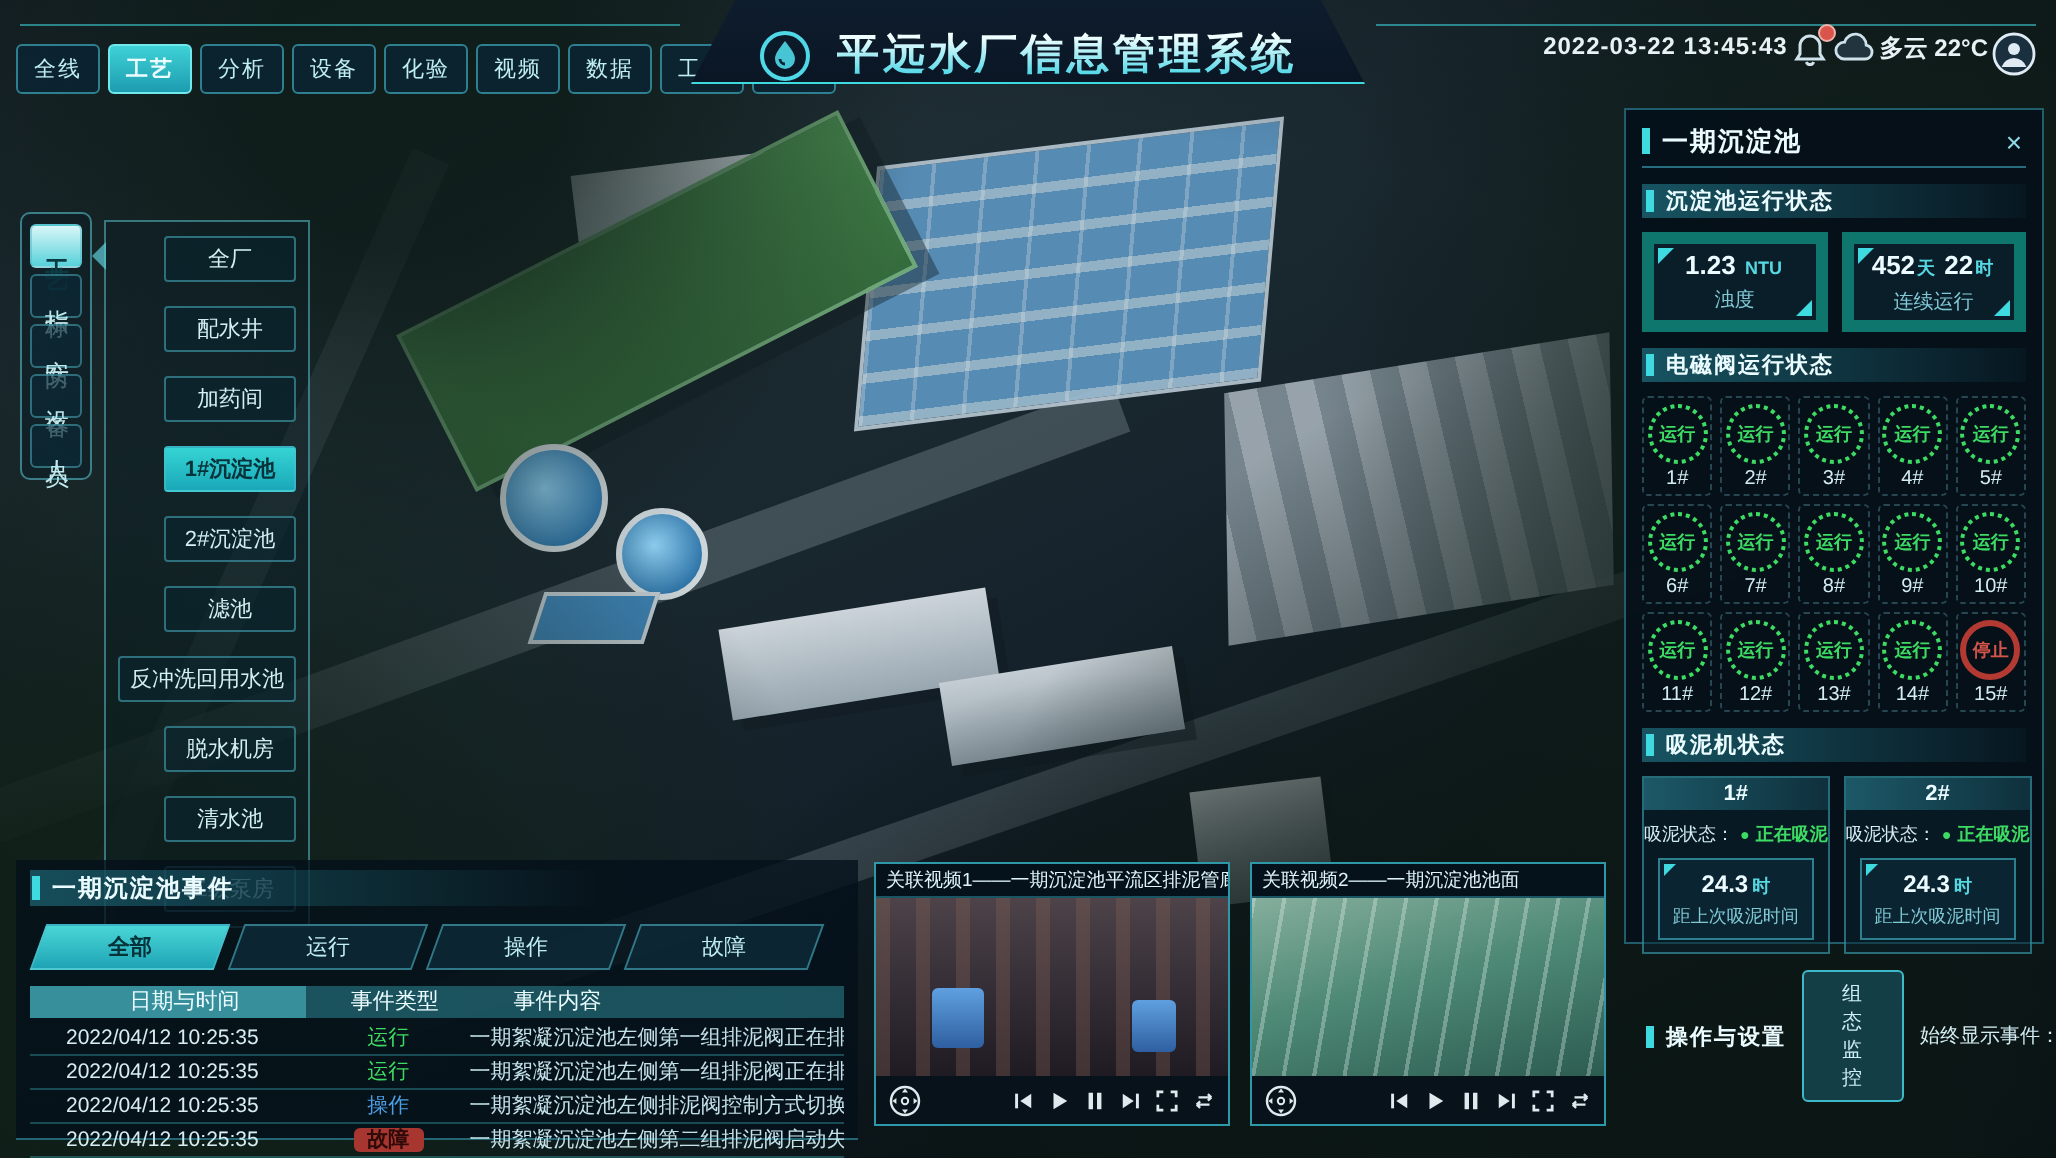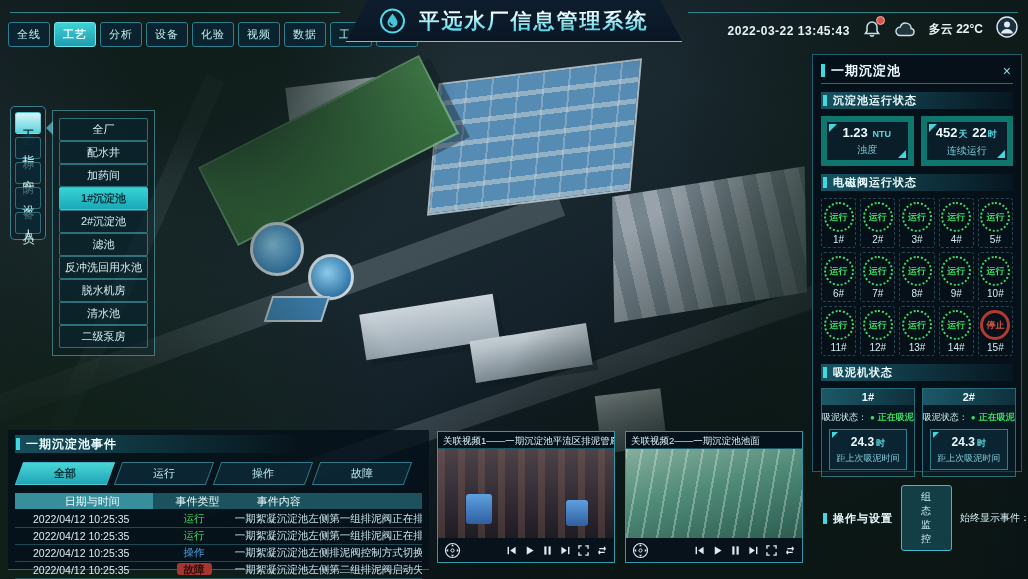--- a/index.html
+++ b/index.html
@@ -37,45 +37,45 @@
       radial-gradient(circle at 20% 8%, rgba(12,26,22,0.8) 0 8%, transparent 26%),
       radial-gradient(circle at 55% 100%, rgba(10,20,18,0.8) 0 10%, transparent 30%),
       radial-gradient(ellipse at 50% 50%, transparent 55%, rgba(5,10,16,0.55) 100%); }
 
   
   .top-tabs { position:absolute; left:8px; top:22px; display:flex; gap:4px; z-index:30; }
   .ttab { font-family:inherit; font-size:11px; padding:4px 8px; color:#bfeef2; background:rgba(10,36,50,0.85);
     border:1px solid #2e7f8f; border-radius:3px; cursor:pointer; letter-spacing:1px; }
   .ttab.active { background:linear-gradient(180deg,#3fd2d6,#1d9cb0); color:#eafdfe; font-weight:bold; border-color:#6fe8ee; }
   .title-wrap { position:absolute; left:50%; top:0; transform:translateX(-50%); z-index:30;
-    display:flex; align-items:center; gap:13px; height:42px; padding:0 34px;
+    display:flex; align-items:flex-end; gap:13px; height:42px; padding:0 34px;
     background:linear-gradient(180deg,#0e1d2e,#0a1624); border-bottom:1px solid #3fd9e0;
     clip-path:polygon(22px 0, calc(100% - 22px) 0, 100% 100%, 0 100%); }
   .title-wrap h1 { font-size:21px; letter-spacing:2px; font-weight:bold;
     background:linear-gradient(180deg,#f0ffff 20%,#55d8e8 85%); -webkit-background-clip:text; background-clip:text; color:transparent; }
   .logo { display:flex; }
   .top-line { position:absolute; top:12px; height:0; border-top:1px solid rgba(63,217,224,0.55); z-index:29; }
   .top-line.l { left:10px; width:330px; }
   .top-line.r { right:10px; width:330px; }
-  .top-right { position:absolute; right:10px; top:16px; z-index:30; display:flex; align-items:flex-end; gap:13px; color:#e8f2f6; }
+  .top-right { position:absolute; right:10px; top:16px; z-index:30; display:flex; align-items:flex-start; gap:2px; color:#e8f2f6; }
   .dt { font-size:12px; font-weight:bold; letter-spacing:.5px; }
   .bell { position:relative; display:flex; }
   .badge { position:absolute; top:-4px; right:-4px; width:9px; height:9px; border-radius:50%; background:#d9544a; border:1px solid #f0b0a8; }
   .weather-text { font-size:12px; font-weight:bold; }
   .avatar { display:flex; }
 
   
   .side-tabs { position:absolute; left:10px; top:106px; z-index:25; display:flex; flex-direction:column; gap:3px;
     padding:5px 4px; border:1px solid rgba(95,205,218,0.55); border-radius:5px; background:rgba(8,28,38,0.45); }
   .stab { writing-mode:vertical-rl; text-orientation:upright; font-family:inherit; font-size:12px; letter-spacing:3px;
     width:26px; padding:7px 0; text-align:center; color:#bfe8ec; background:rgba(12,42,54,0.7);
     border:1px solid rgba(80,180,195,0.5); border-radius:3px; cursor:pointer; }
   .stab.active { background:linear-gradient(180deg,#d8f6f8,#58d2da); color:#0a3a44; font-weight:bold; }
-  .sub-menu { position:absolute; left:52px; top:110px; z-index:24; display:flex; flex-direction:column; gap:0;
-    padding:7px 6px; border:1px solid rgba(95,205,218,0.5); background:rgba(8,28,38,0.35); }
+  .sub-menu { position:absolute; left:52px; top:110px; z-index:24; display:flex; flex-direction:column; gap:12px;
+    padding:7px 6px; border:1px solid rgba(95,205,218,0.5); background:rgba(8,28,38,0.35);align-items:flex-end; }
   .sub-menu:before { content:""; position:absolute; left:-7px; top:10px; border:7px solid transparent; border-right-color:rgba(95,205,218,0.7); border-left:0; }
   .sub-item { font-family:inherit; font-size:11px; min-width:66px; padding:3px 5px; text-align:center; color:#d2f0f4;
     background:rgba(10,36,48,0.55); border:1px solid rgba(80,190,205,0.5); border-radius:2px; cursor:pointer; white-space:nowrap; }
   .sub-item.active { background:linear-gradient(180deg,#35d4d4,#1aa8b8); color:#06323a; font-weight:bold; }
 
   
   .rpanel { position:absolute; left:812px; top:54px; width:210px; height:418px; z-index:26;
     background:rgba(4,16,26,0.9); border:1px solid rgba(62,172,192,0.5); padding:7px 8px; }
   .rp-head { display:flex; align-items:center; height:22px; border-bottom:1px solid rgba(62,172,192,0.6); padding-bottom:4px; }
   .rp-head .accent { width:4px; height:13px; background:#3fd9e0; margin-right:6px; }

